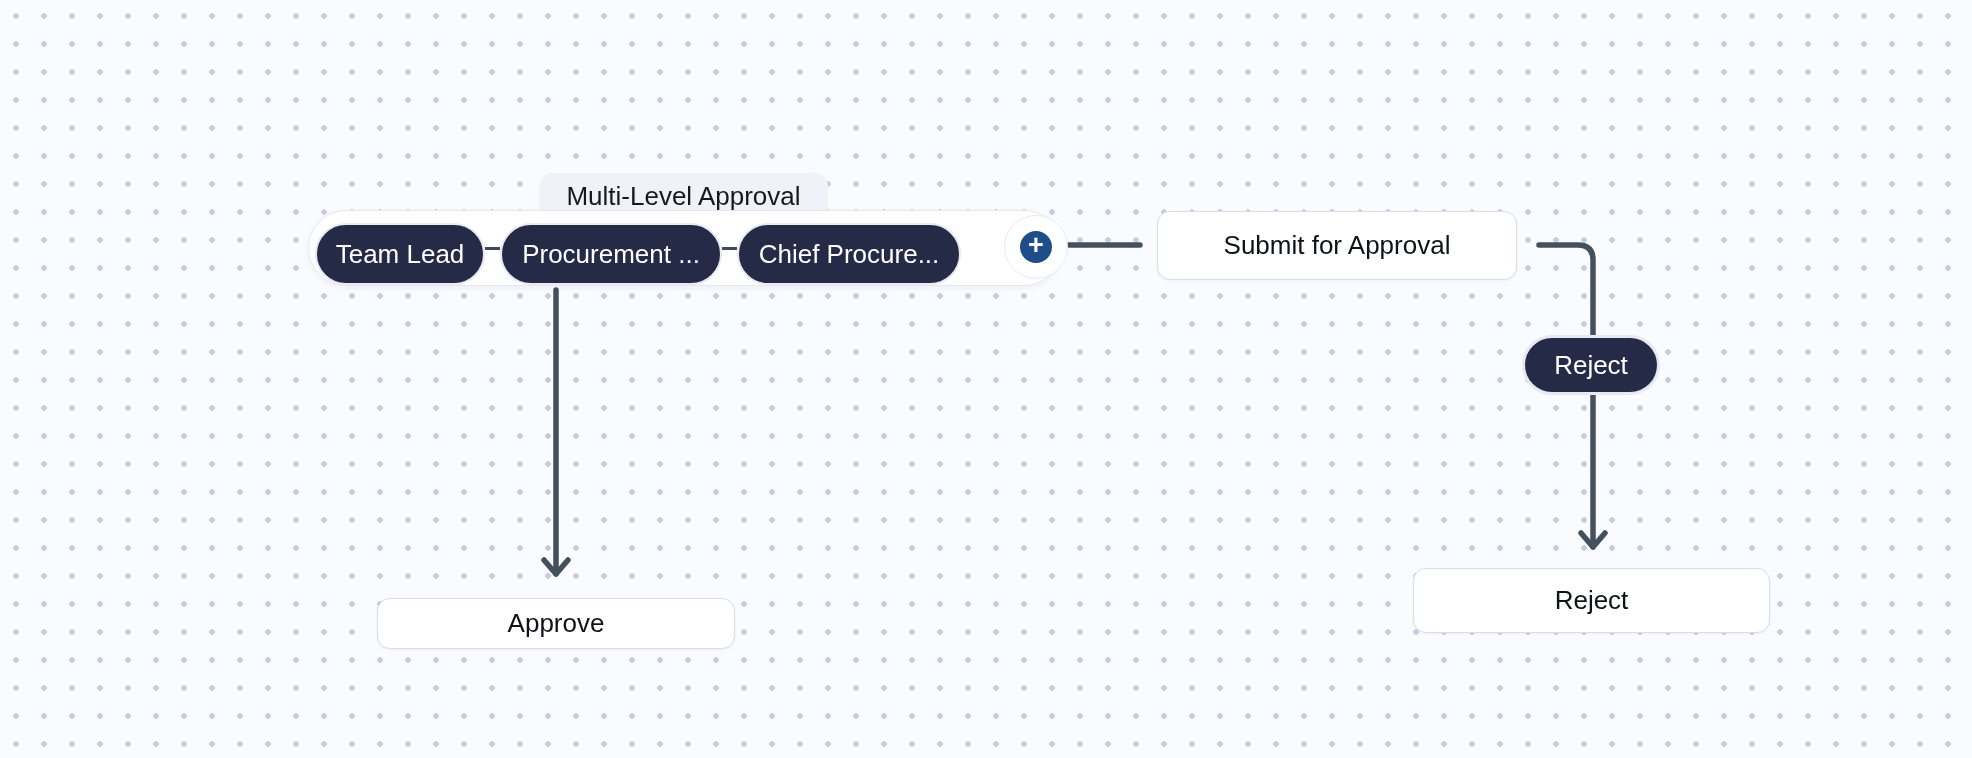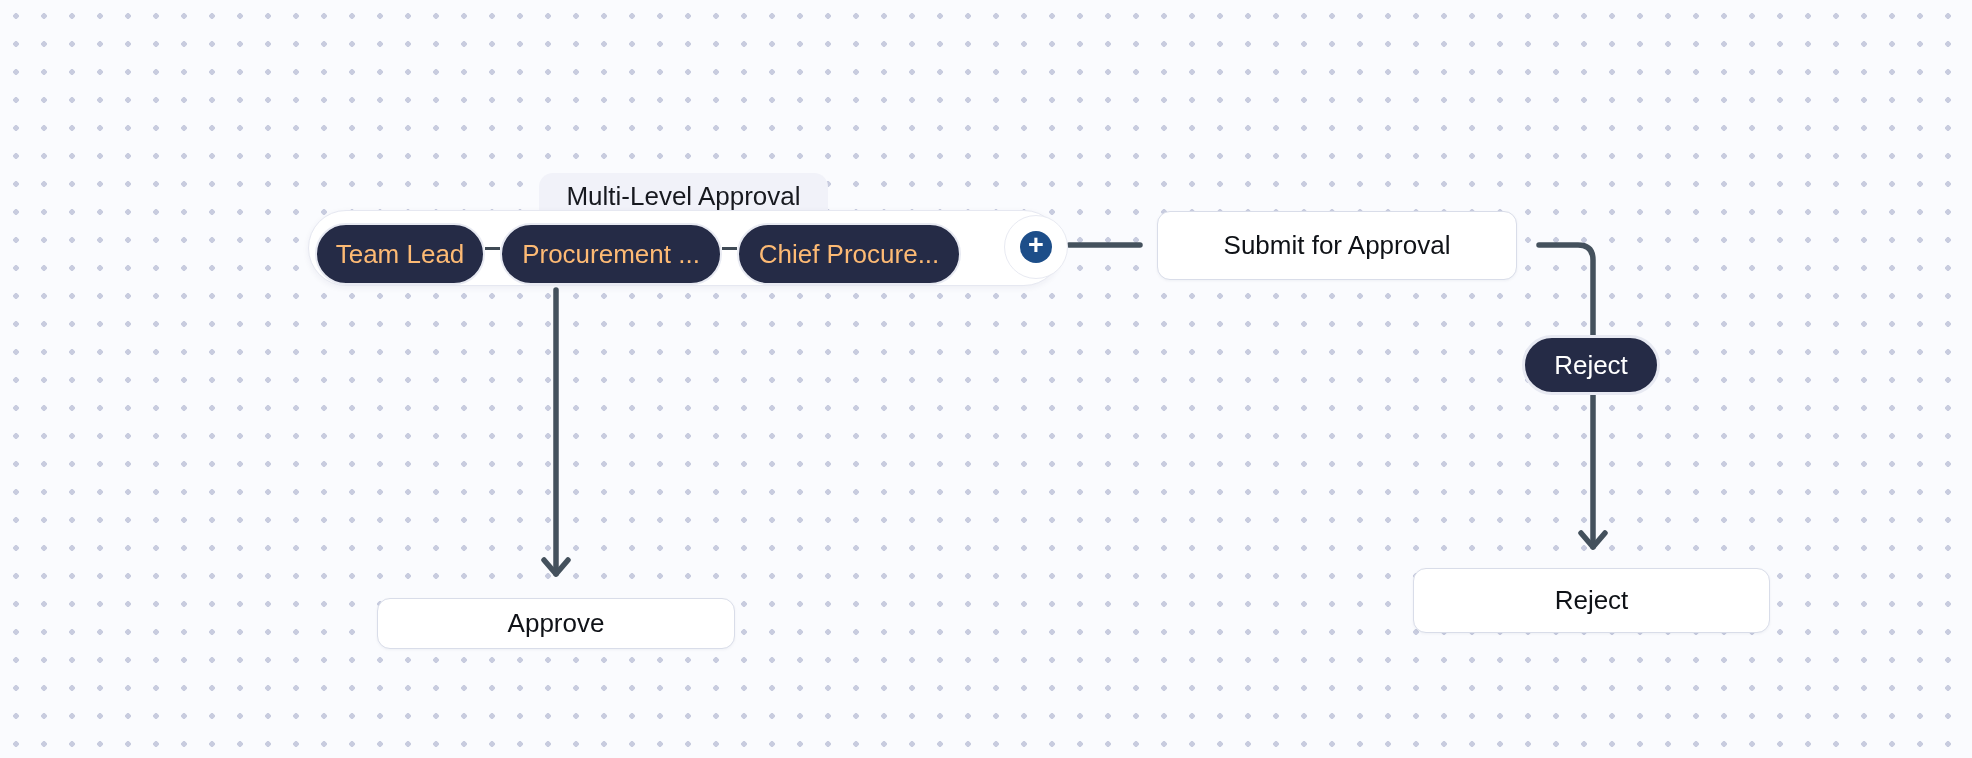--- a/index.html
+++ b/index.html
@@ -59,21 +59,21 @@
     align-items: center;
     padding-left: 6px;
     z-index: 3;
   }
   .pill {
     height: 62px;
     background: #252b46;
     border: 2px solid #e8eaf2;
     box-sizing: border-box;
     border-radius: 31px;
-    color: #fdba74;
+    color: #ffffff;
     font-size: 26px;
     display: flex;
     align-items: center;
     justify-content: center;
     white-space: nowrap;
     flex: 0 0 auto;
     margin-top: 12px;
   }
   .pill-dash {
     width: 15px;

